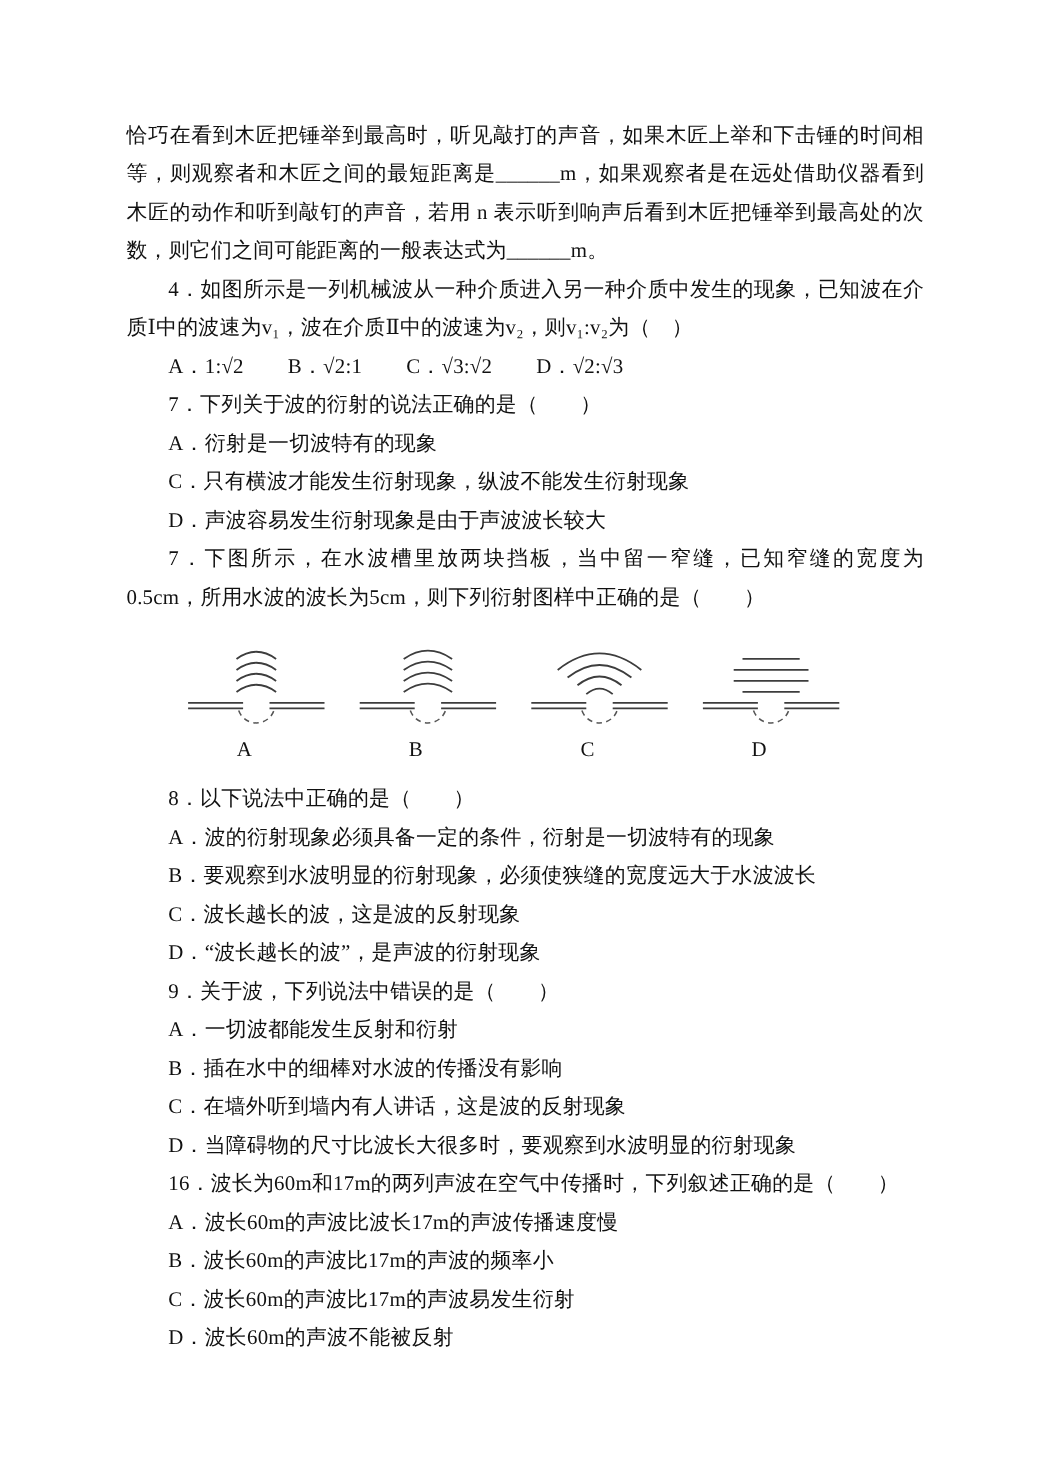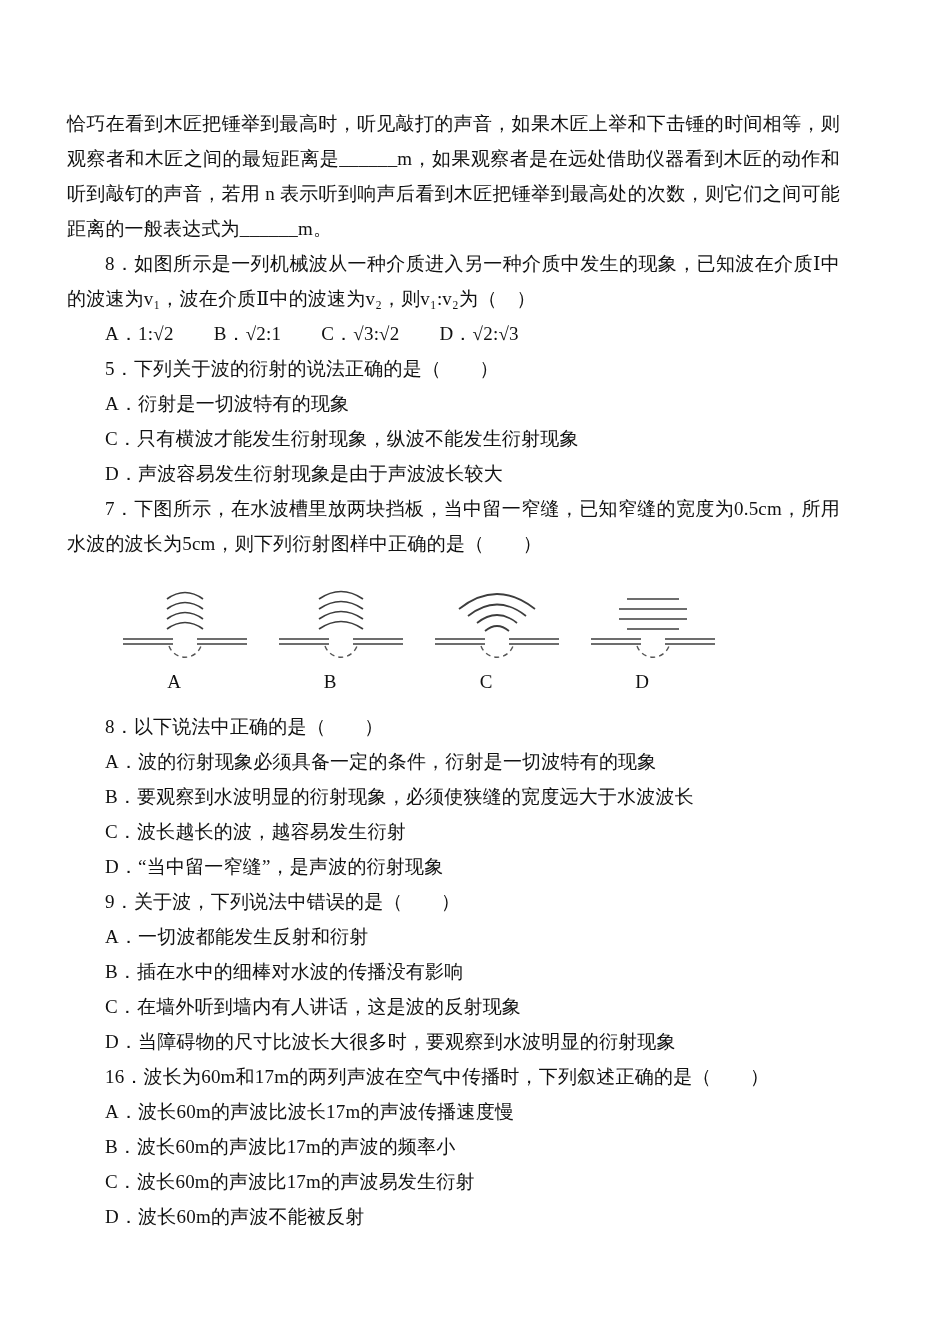--- a/index.html
+++ b/index.html
@@ -7,21 +7,21 @@
   body {
     width: 950px;
     height: 1344px;
     font-family: "Liberation Serif", "DejaVu Serif", serif;
     color: #111111;
     overflow: hidden;
   }
   .page {
     width: 950px;
     height: 1300px;
-    padding: 106px 110px 0 67px;
+    padding: 106px 110px 0 115px;
   }
   .para, .stem, .option, .options-inline {
     font-size: 19px;
     line-height: 35px;
     text-align: justify;
     letter-spacing: 0.2px;
   }
   .para { text-indent: 0; }
   .stem { text-indent: 2em; }
   .option { margin-left: 2em; }
@@ -47,29 +47,29 @@
   .wave, .barrier-line { stroke: #3d3d3d; stroke-width: 1.7; fill: none; }
   .slit-arc { stroke: #555555; stroke-width: 1.4; fill: none; stroke-dasharray: 5,4; }
 </style>
 </head>
 <body>
 
 <div class="page">
 
   <p class="para">恰巧在看到木匠把锤举到最高时，听见敲打的声音，如果木匠上举和下击锤的时间相等，则观察者和木匠之间的最短距离是______m，如果观察者是在远处借助仪器看到木匠的动作和听到敲钉的声音，若用 n 表示听到响声后看到木匠把锤举到最高处的次数，则它们之间可能距离的一般表达式为______m。</p>
 
-  <p class="stem">8．如图所示是一列机械波从一种介质进入另一种介质中发生的现象，已知波在介质Ⅰ中的波速为v₁，波在介质Ⅱ中的波速为v₂，则v₁:v₂为（　）</p>
+  <p class="stem">4．如图所示是一列机械波从一种介质进入另一种介质中发生的现象，已知波在介质Ⅰ中的波速为v₁，波在介质Ⅱ中的波速为v₂，则v₁:v₂为（　）</p>
   <div class="options-inline">
     <span>A．1:√2</span>
     <span>B．√2:1</span>
     <span>C．√3:√2</span>
     <span>D．√2:√3</span>
   </div>
 
-  <p class="stem">5．下列关于波的衍射的说法正确的是（　　）</p>
+  <p class="stem">7．下列关于波的衍射的说法正确的是（　　）</p>
   <p class="option">A．衍射是一切波特有的现象</p>
   <p class="option">C．只有横波才能发生衍射现象，纵波不能发生衍射现象</p>
   <p class="option">D．声波容易发生衍射现象是由于声波波长较大</p>
 
   <p class="stem">7．下图所示，在水波槽里放两块挡板，当中留一窄缝，已知窄缝的宽度为0.5cm，所用水波的波长为5cm，则下列衍射图样中正确的是（　　）</p>
 
   <div class="figure-row">
 
     <div class="diagram">
       <svg width="134" height="96" viewBox="0 0 134 96">
@@ -145,22 +145,22 @@
         <path class="slit-arc" d="M50,75 A17,17 0 0 0 82,75"></path>
       </svg>
       <div class="fig-label">D</div>
     </div>
 
   </div>
 
   <p class="stem">8．以下说法中正确的是（　　）</p>
   <p class="option">A．波的衍射现象必须具备一定的条件，衍射是一切波特有的现象</p>
   <p class="option">B．要观察到水波明显的衍射现象，必须使狭缝的宽度远大于水波波长</p>
-  <p class="option">C．波长越长的波，越容易发生衍射</p>
-  <p class="option">D．“当中留一窄缝”，是声波的衍射现象</p>
+  <p class="option">C．波长越长的波，这是波的反射现象</p>
+  <p class="option">D．“波长越长的波”，是声波的衍射现象</p>
 
   <p class="stem">9．关于波，下列说法中错误的是（　　）</p>
   <p class="option">A．一切波都能发生反射和衍射</p>
   <p class="option">B．插在水中的细棒对水波的传播没有影响</p>
   <p class="option">C．在墙外听到墙内有人讲话，这是波的反射现象</p>
   <p class="option">D．当障碍物的尺寸比波长大很多时，要观察到水波明显的衍射现象</p>
 
   <p class="stem">16．波长为60m和17m的两列声波在空气中传播时，下列叙述正确的是（　　）</p>
   <p class="option">A．波长60m的声波比波长17m的声波传播速度慢</p>
   <p class="option">B．波长60m的声波比17m的声波的频率小</p>

